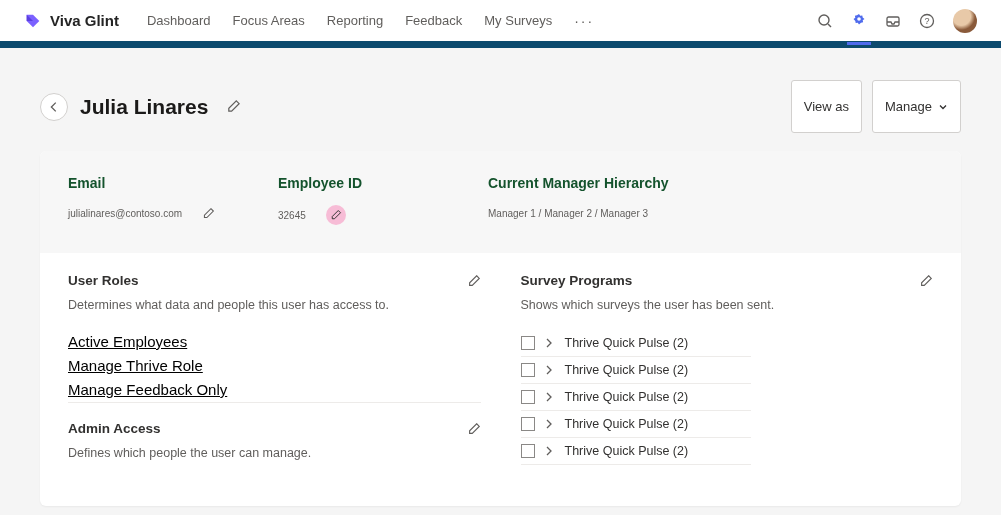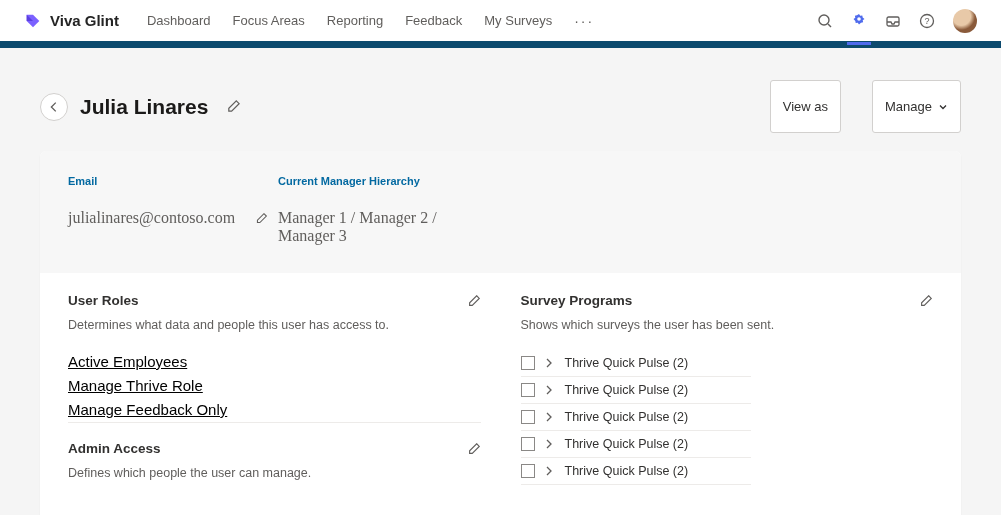--- a/index.html
+++ b/index.html
@@ -107,50 +107,48 @@
     background: #fff;
     border: 1px solid #d2d0ce;
     border-radius: 3px;
     padding: 18px 12px;
     font-size: 13px;
     cursor: pointer;
     display: inline-flex;
     align-items: center;
     gap: 6px;
     color: #323130;
-    margin-left: 21px;
   }
 
   .card {
     background: #fff;
     border-radius: 6px;
     box-shadow: 0 1px 2px rgba(0,0,0,0.05);
     overflow: hidden;
   }
 
   .profile-block {
     background: #f7f7f7;
     padding: 24px 28px 28px;
     display: grid;
     grid-template-columns: 200px 200px 1fr;
     gap: 10px;
   }
   .field-label {
     font-weight: 600;
-    font-size: 11px;
-    color: #0369a1;
-    margin-bottom: 22px;
+    font-size: 14px;
+    color: #14532d;
+    margin-bottom: 14px;
   }
   .field-value {
-    font-size: 16px;
+    font-size: 10px;
     color: #605e5c;
     display: inline-flex;
     align-items: center;
     gap: 20px;
-    font-family: Liberation Serif, serif;
   }
   .pencil-sm { cursor: pointer; color: #605e5c; }
   .edit-highlight {
     background: #f7bcd6;
     border-radius: 50%;
     width: 20px; height: 20px;
     display: inline-flex; align-items: center; justify-content: center;
   }
 
   .lower {
@@ -301,20 +299,31 @@
         <div class="field-value">
           <span>julialinares@contoso.com</span>
           <span class="pencil-sm">
             <svg width="13" height="13" viewBox="0 0 16 16">
                 <path d="M11 2l3 3-8 8H3v-3l8-8z" fill="none" stroke="currentColor" stroke-width="1.3"></path>
               </svg>
           </span>
         </div>
       </div>
       <div>
+        <div class="field-label">Employee ID</div>
+        <div class="field-value">
+          <span>32645</span>
+          <span class="edit-highlight">
+            <svg width="12" height="12" viewBox="0 0 16 16">
+                <path d="M11 2l3 3-8 8H3v-3l8-8z" fill="none" stroke="#323130" stroke-width="1.3"></path>
+              </svg>
+          </span>
+        </div>
+      </div>
+      <div>
         <div class="field-label">Current Manager Hierarchy</div>
         <div class="field-value">
           <span>Manager 1 / Manager 2 / Manager 3</span>
         </div>
       </div>
     </div>
 
     <div class="lower">
 
       <div class="left-stack">

